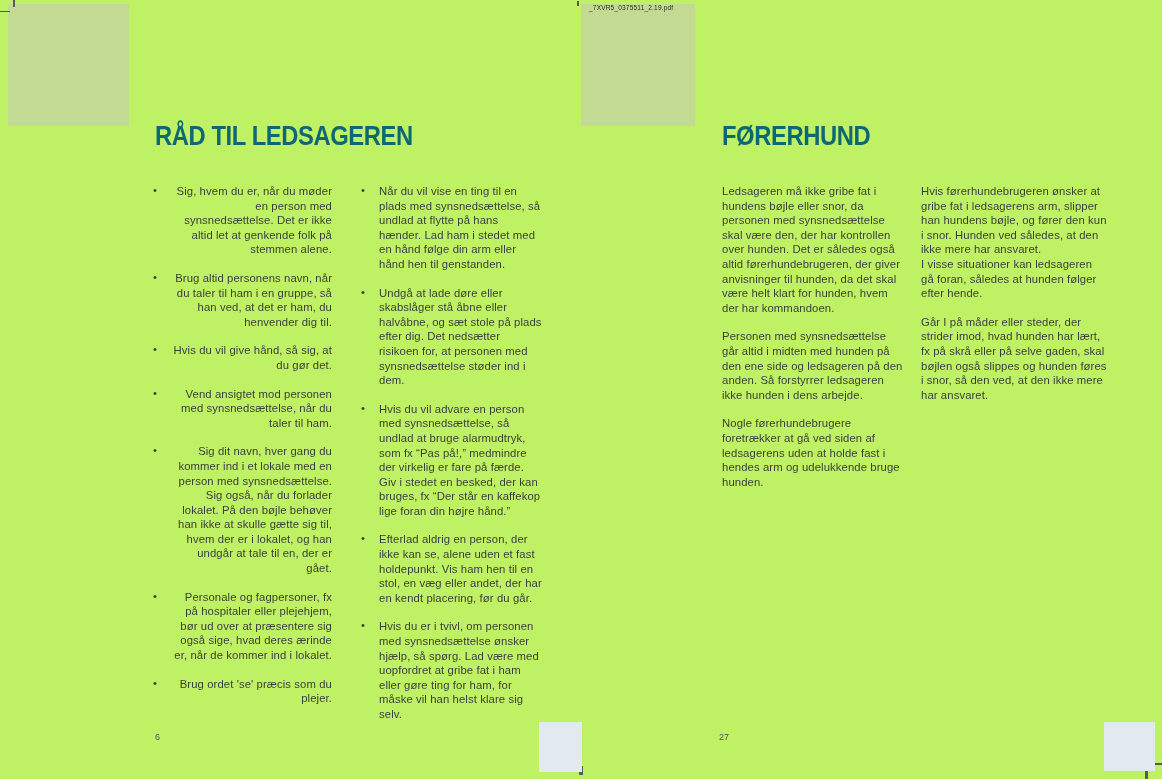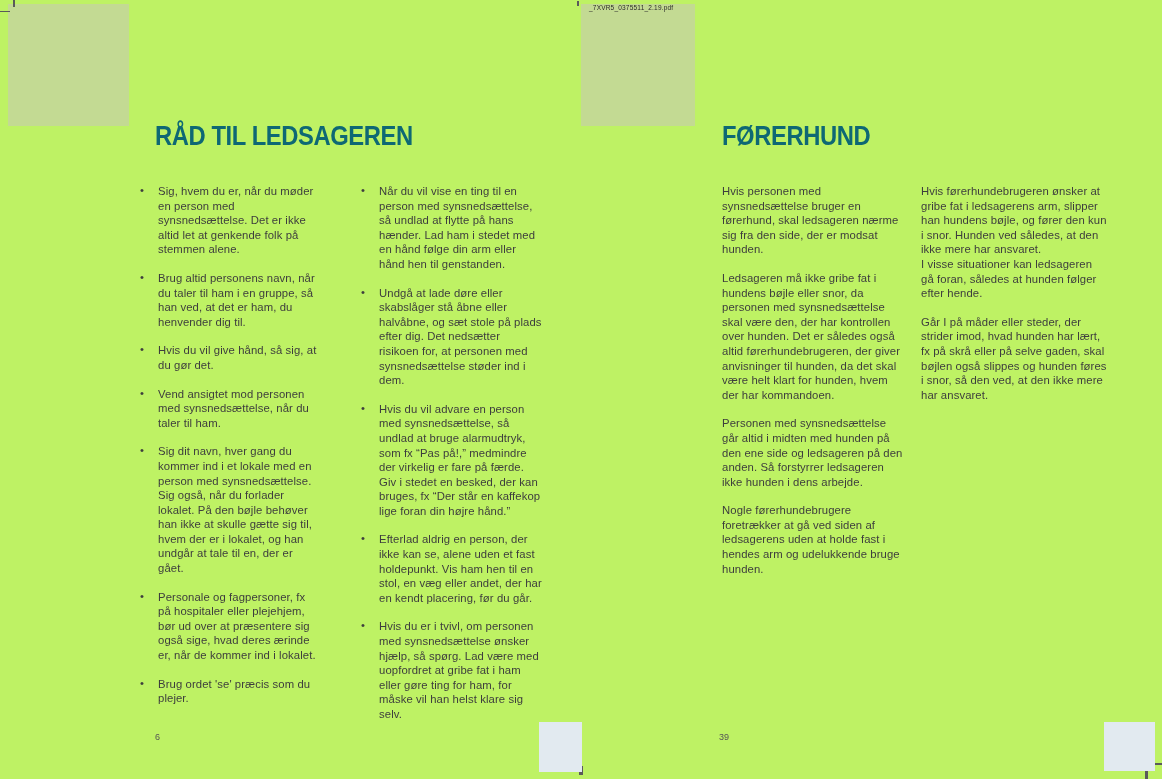--- a/index.html
+++ b/index.html
@@ -26,21 +26,21 @@
     letter-spacing: -0.5px; white-space: nowrap;
     transform: scaleX(0.85); transform-origin: left top;
   }
   #heading-left  { left: 155px; }
   #heading-right { left: 722px; }
 
   .col {
     position: absolute; top: 184px;
     font-size: 11.3px; line-height: 14.6px; color: #3d3d3d; letter-spacing: 0.1px;
   }
-  #lcol1 { left: 137px; width: 182px; }
+  #lcol1 { left: 150px; width: 182px; text-align: right; }
   #lcol2 { left: 358px; width: 184px; }
   #rcol1 { left: 722px; width: 184px; }
   #rcol2 { left: 921px; width: 186px; }
 
   ul.bullets { list-style: none; margin: 0; padding: 0; }
   ul.bullets li { position: relative; padding-left: 21px; margin-bottom: 14px; white-space: pre-line; }
   ul.bullets li::before { content: "\2022"; position: absolute; left: 3px; top: -1px; }
 
   .para { margin: 0 0 14px 0; white-space: pre-line; }
 
@@ -86,43 +86,42 @@
       <li>Hvis du vil give hånd, så sig, at du gør det.</li>
       <li>Vend ansigtet mod personen med synsnedsættelse, når du taler til ham.</li>
       <li>Sig dit navn, hver gang du kommer ind i et lokale med en person med synsnedsættelse. Sig også, når du forlader lokalet. På den bøjle behøver han ikke at skulle gætte sig til, hvem der er i lokalet, og han undgår at tale til en, der er gået.</li>
       <li>Personale og fagpersoner, fx på hospitaler eller plejehjem, bør ud over at præsentere sig også sige, hvad deres ærinde er, når de kommer ind i lokalet.</li>
       <li>Brug ordet 'se' præcis som du plejer.</li>
     </ul>
   </div>
 
   <div id="lcol2" class="col">
     <ul class="bullets">
-      <li>Når du vil vise en ting til en person med synsnedsættelse, så undlad at flytte på hans hænder. Lad ham i stedet med en hånd følge din arm eller hånd hen til genstanden.</li>
+      <li>Når du vil vise en ting til en plads med synsnedsættelse, så undlad at flytte på hans hænder. Lad ham i stedet med en hånd følge din arm eller hånd hen til genstanden.</li>
       <li>Undgå at lade døre eller skabslåger stå åbne eller halvåbne, og sæt stole på plads efter dig. Det nedsætter risikoen for, at personen med synsnedsættelse støder ind i dem.</li>
       <li>Hvis du vil advare en person med synsnedsættelse, så undlad at bruge alarmudtryk, som fx “Pas på!,” medmindre der virkelig er fare på færde. Giv i stedet en besked, der kan bruges, fx “Der står en kaffekop lige foran din højre hånd.”</li>
       <li>Efterlad aldrig en person, der ikke kan se, alene uden et fast holdepunkt. Vis ham hen til en stol, en væg eller andet, der har en kendt placering, før du går.</li>
       <li>Hvis du er i tvivl, om personen med synsnedsættelse ønsker hjælp, så spørg. Lad være med uopfordret at gribe fat i ham eller gøre ting for ham, for måske vil han helst klare sig selv.</li>
     </ul>
   </div>
 
   <div id="pagenum-left" class="page-num">6</div>
 
   <div id="heading-right" class="heading">FØRERHUND</div>
 
   <div id="rcol1" class="col">
-    <p class="para">Hvis personen med synsnedsættelse bruger en førerhund, skal ledsageren nærme sig fra den side, der er modsat hunden.</p>
     <p class="para">Ledsageren må ikke gribe fat i hundens bøjle eller snor, da personen med synsnedsættelse skal være den, der har kontrollen over hunden. Det er således også altid førerhundebrugeren, der giver anvisninger til hunden, da det skal være helt klart for hunden, hvem der har kommandoen.</p>
     <p class="para">Personen med synsnedsættelse går altid i midten med hunden på den ene side og ledsageren på den anden. Så forstyrrer ledsageren ikke hunden i dens arbejde.</p>
     <p class="para">Nogle førerhundebrugere foretrækker at gå ved siden af ledsagerens uden at holde fast i hendes arm og udelukkende bruge hunden.</p>
   </div>
 
   <div id="rcol2" class="col">
     <p class="para">Hvis førerhundebrugeren ønsker at gribe fat i ledsagerens arm, slipper han hundens bøjle, og fører den kun i snor. Hunden ved således, at den ikke mere har ansvaret.
 I visse situationer kan ledsageren gå foran, således at hunden følger efter hende.</p>
     <p class="para">Går I på måder eller steder, der strider imod, hvad hunden har lært, fx på skrå eller på selve gaden, skal bøjlen også slippes og hunden føres i snor, så den ved, at den ikke mere har ansvaret.</p>
   </div>
 
-  <div id="pagenum-right" class="page-num">39</div>
+  <div id="pagenum-right" class="page-num">27</div>
 
   <div id="blue1" class="blue-box"></div>
   <div id="blue2" class="blue-box"></div>
 
 </div>
 
 </body></html>

